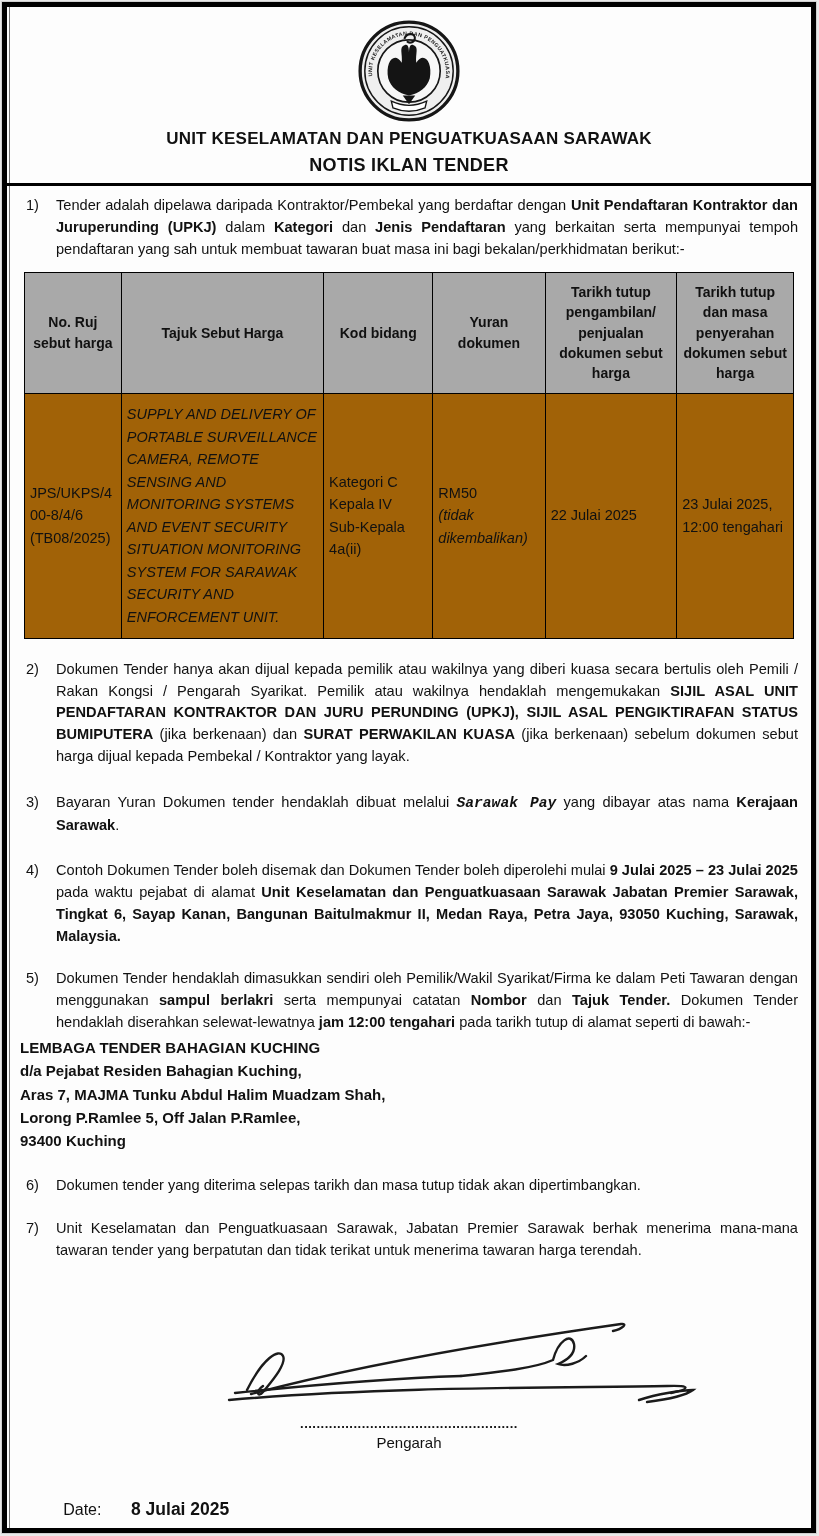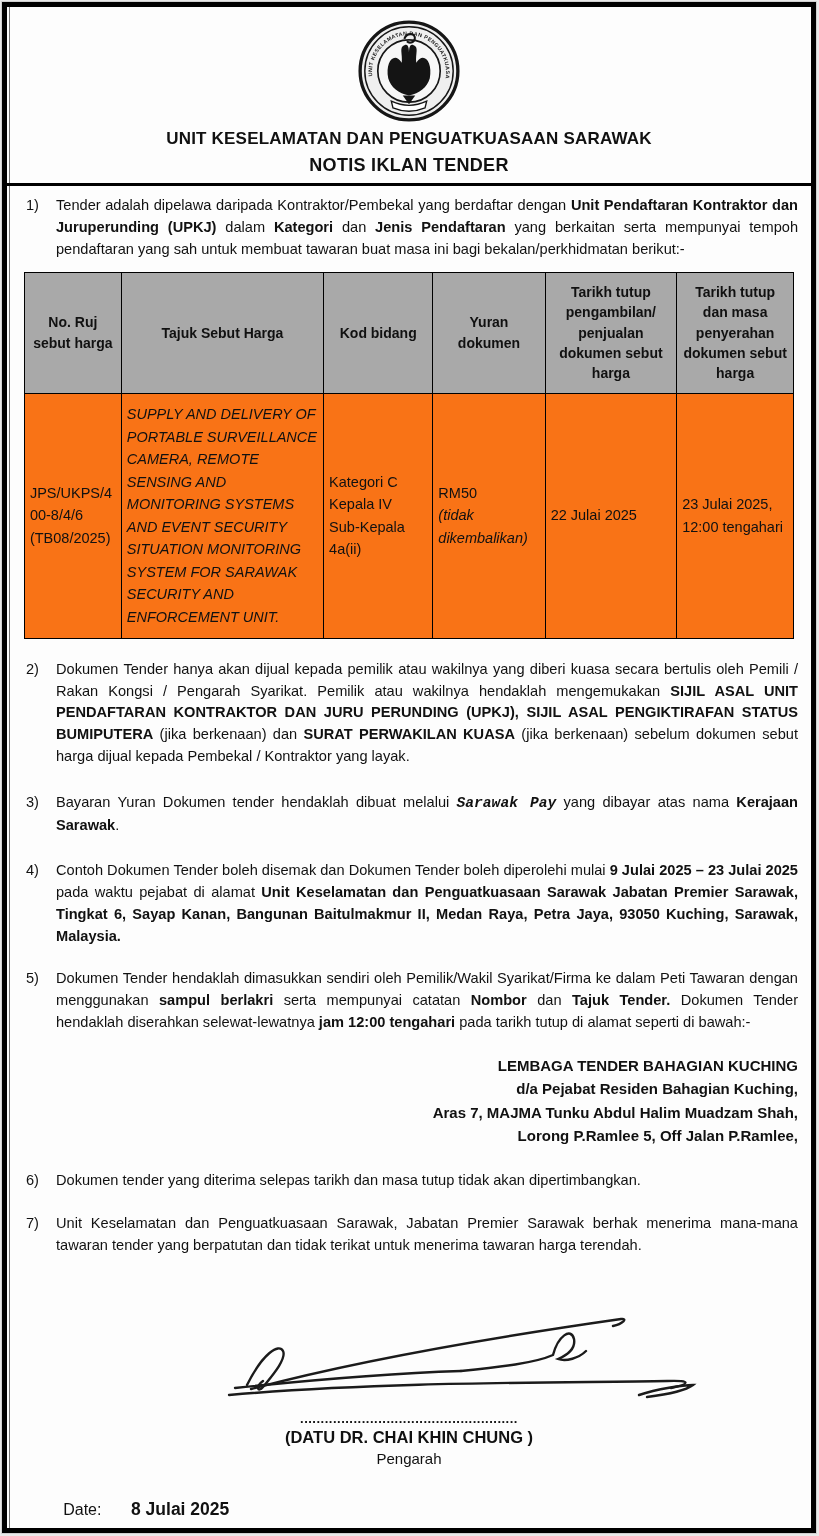--- a/index.html
+++ b/index.html
@@ -17,26 +17,26 @@
   
   .content{padding:0 13px;}
   .item{display:grid;grid-template-columns:32px 1fr;column-gap:4px;font-size:14.6px;line-height:1.5;margin-top:22px;}
   .item .num{text-align:left;padding-left:6px;}
   .item .txt{text-align:justify;}
   .item.first{margin-top:9px;}
   
   table.tender{width:99%;margin:11px auto 0;border-collapse:collapse;table-layout:fixed;}
   table.tender th,table.tender td{border:1.6px solid #000;vertical-align:middle;padding:4px 5px;}
   table.tender th{background:#a9a9a9;font-size:14px;font-weight:bold;line-height:1.45;height:112px;}
-  table.tender td{background:#f97316;font-size:14.5px;height:236px;line-height:1.55;}
+  table.tender td{background:#a16207;font-size:14.5px;height:236px;line-height:1.55;}
   td.tajuk{font-style:italic;font-size:15px;line-height:2.0;padding:6px 10px;}
   .fee-note{font-style:italic;}
   .c1{width:12.6%;} .c2{width:26.3%;} .c3{width:14.2%;} .c4{width:14.6%;} .c5{width:17.1%;} .c6{width:15.2%;}
   
-  .address{margin-top:20px;text-align:right;font-weight:bold;font-size:15px;line-height:1.55;}
+  .address{margin-top:2px;text-align:left;font-weight:bold;font-size:15px;line-height:1.55;}
   
   .sig-block{margin-top:36px;text-align:center;}
   .sig-draw{display:block;margin:0 auto;transform:translateX(22px);}
   .dotted{font-size:13px;font-weight:bold;letter-spacing:.5px;margin-top:2px;}
   .sig-name{font-weight:bold;font-size:16.5px;margin-top:2px;}
   .sig-pos{font-size:15px;margin-top:3px;}
   
   .date-line{position:absolute;left:28px;bottom:8px;font-size:16px;display:flex;align-items:baseline;}
   .date-line .lbl{width:62px;text-align:right;}
   .date-line .colon{width:34px;text-align:left;}
@@ -139,20 +139,21 @@
     <div class="item" style="margin-top:21px">
       <span class="num">5)</span>
       <div class="txt"><span>Dokumen Tender hendaklah dimasukkan sendiri oleh Pemilik/Wakil Syarikat/Firma ke dalam Peti Tawaran dengan menggunakan </span><span style="font-weight: 700;">sampul berlakri</span><span>  serta mempunyai catatan </span><span style="font-weight: 700;">Nombor</span><span> dan </span><span style="font-weight: 700;">Tajuk Tender.</span><span> Dokumen Tender hendaklah diserahkan selewat-lewatnya </span><span style="font-weight: 700;">jam 12:00 tengahari</span><span> pada tarikh tutup di alamat seperti di bawah:-</span></div>
     </div>
 
     <div class="address">
         <div>LEMBAGA TENDER BAHAGIAN KUCHING</div>
         <div>d/a Pejabat Residen Bahagian Kuching,</div>
         <div>Aras 7, MAJMA Tunku Abdul Halim Muadzam Shah,</div>
         <div>Lorong P.Ramlee 5, Off Jalan P.Ramlee,</div>
+        <div>93400 Kuching</div>
       </div>
 
     <div class="item" style="margin-top:23px">
       <span class="num">6)</span>
       <div class="txt"><span>Dokumen tender yang diterima selepas tarikh dan masa tutup tidak akan dipertimbangkan.</span></div>
     </div>
 
     <div class="item" style="margin-top:21px">
       <span class="num">7)</span>
       <div class="txt"><span>Unit Keselamatan dan Penguatkuasaan Sarawak, Jabatan Premier Sarawak berhak menerima mana-mana tawaran tender yang berpatutan dan tidak terikat untuk menerima tawaran harga terendah.</span></div>
@@ -163,21 +164,20 @@
         <g fill="none" stroke="#1b1b1b" stroke-width="2.4" stroke-linecap="round">
           <path d="M96 92 C112 60 128 50 132 58 C136 66 120 84 112 94 C107 100 104 94 112 88"></path>
           <path d="M84 95 C170 86 250 80 310 78"></path>
           <path d="M100 96 C220 64 372 40 470 26 C477 25 472 31 462 33"></path>
           <path d="M310 78 C350 74 384 70 402 62 C407 43 420 34 423 46 C425 57 414 63 407 66 C415 69 428 65 435 58"></path>
           <path d="M78 102 C240 88 420 90 516 88 C542 87 538 91 520 95"></path>
           <path d="M488 102 C506 96 532 92 542 92 C534 98 512 102 496 104"></path>
         </g>
       </svg>
       <div class="dotted">.....................................................</div>
-      <div class="sig-name">(DATU DR. CHAI KHIN CHUNG )</div>
       <div class="sig-pos">Pengarah</div>
 
     </div>
 
   </div>
 
   <div class="date-line">
     <span class="lbl">Date</span>
     <span class="colon">:</span>
     <span class="val">8 Julai 2025</span>

